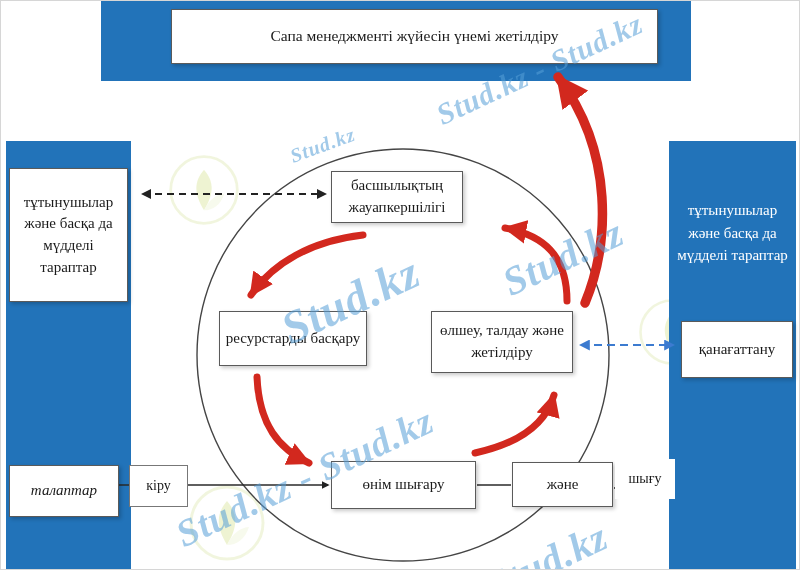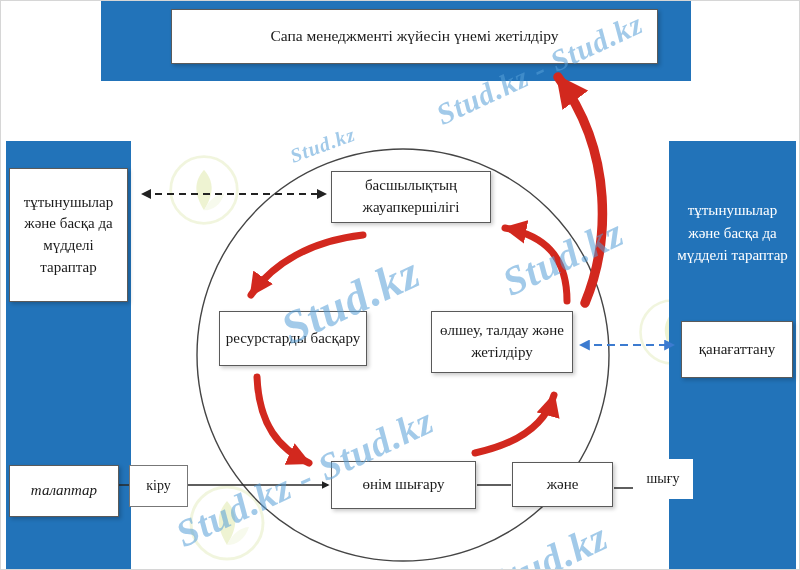--- a/index.html
+++ b/index.html
@@ -9,21 +9,21 @@
     overflow:hidden; border:1px solid #d6d6d6;
   }
   .blue { position:absolute; background:#2273b9; z-index:1; }
   .wbox {
     position:absolute; background:#ffffff; border:1px solid #5a5a5a;
     display:flex; align-items:center; justify-content:center; text-align:center;
     font-size:15px; color:#1a1a1a; line-height:1.45; z-index:3;
     box-shadow:2px 2px 4px rgba(0,0,0,0.22); padding:20px 4px;
   }
   .noshadow { box-shadow:none;align-items:center; }
-  .noborder { border:none; box-shadow:none;margin-left:18px; }
+  .noborder { border:none; box-shadow:none; }
   .white-text {
     position:absolute; color:#ffffff; font-size:15px; line-height:1.5;
     text-align:center; z-index:3;
   }
   .arrow-layer { position:absolute; left:0; top:0; z-index:2; pointer-events:none; }
   .wm {
     position:absolute; font-style:italic; font-weight:bold;
     color:rgba(86,158,215,0.55); transform-origin:0 0; transform:rotate(-25deg);
     white-space:nowrap; letter-spacing:1px; z-index:4; pointer-events:none;
   }
@@ -104,21 +104,21 @@
 
     <g stroke="#d2281e" fill="none" stroke-linecap="round">
       <path d="M362 234 C 310 240 272 262 250 294" stroke-width="7" marker-end="url(#mr)"></path>
       <path d="M256 376 C 258 424 278 448 308 462" stroke-width="7" marker-end="url(#mr)"></path>
       <path d="M474 452 C 520 442 545 422 553 394" stroke-width="7" marker-end="url(#mr)"></path>
       <path d="M566 300 C 566 254 542 234 504 227" stroke-width="7" marker-end="url(#mr)"></path>
       <path d="M584 302 C 608 244 614 152 557 76" stroke-width="9.5" marker-end="url(#mr)"></path>
     </g>
   </svg>
 
-  <div class="wbox" style="left:330px; top:170px; width:160px; height:52px;">
+  <div class="wbox" style="left:330px; top:170px; width:132px; height:52px;">
     <span>басшылықтың жауапкершілігі</span>
   </div>
   <div class="wbox" style="left:218px; top:310px; width:148px; height:55px;">
     <span>ресурстарды басқару</span>
   </div>
   <div class="wbox" style="left:430px; top:310px; width:142px; height:62px;">
     <span>өлшеу, талдау және жетілдіру</span>
   </div>
   <div class="wbox" style="left:330px; top:460px; width:145px; height:48px;">
     <span>өнім шығару</span>

